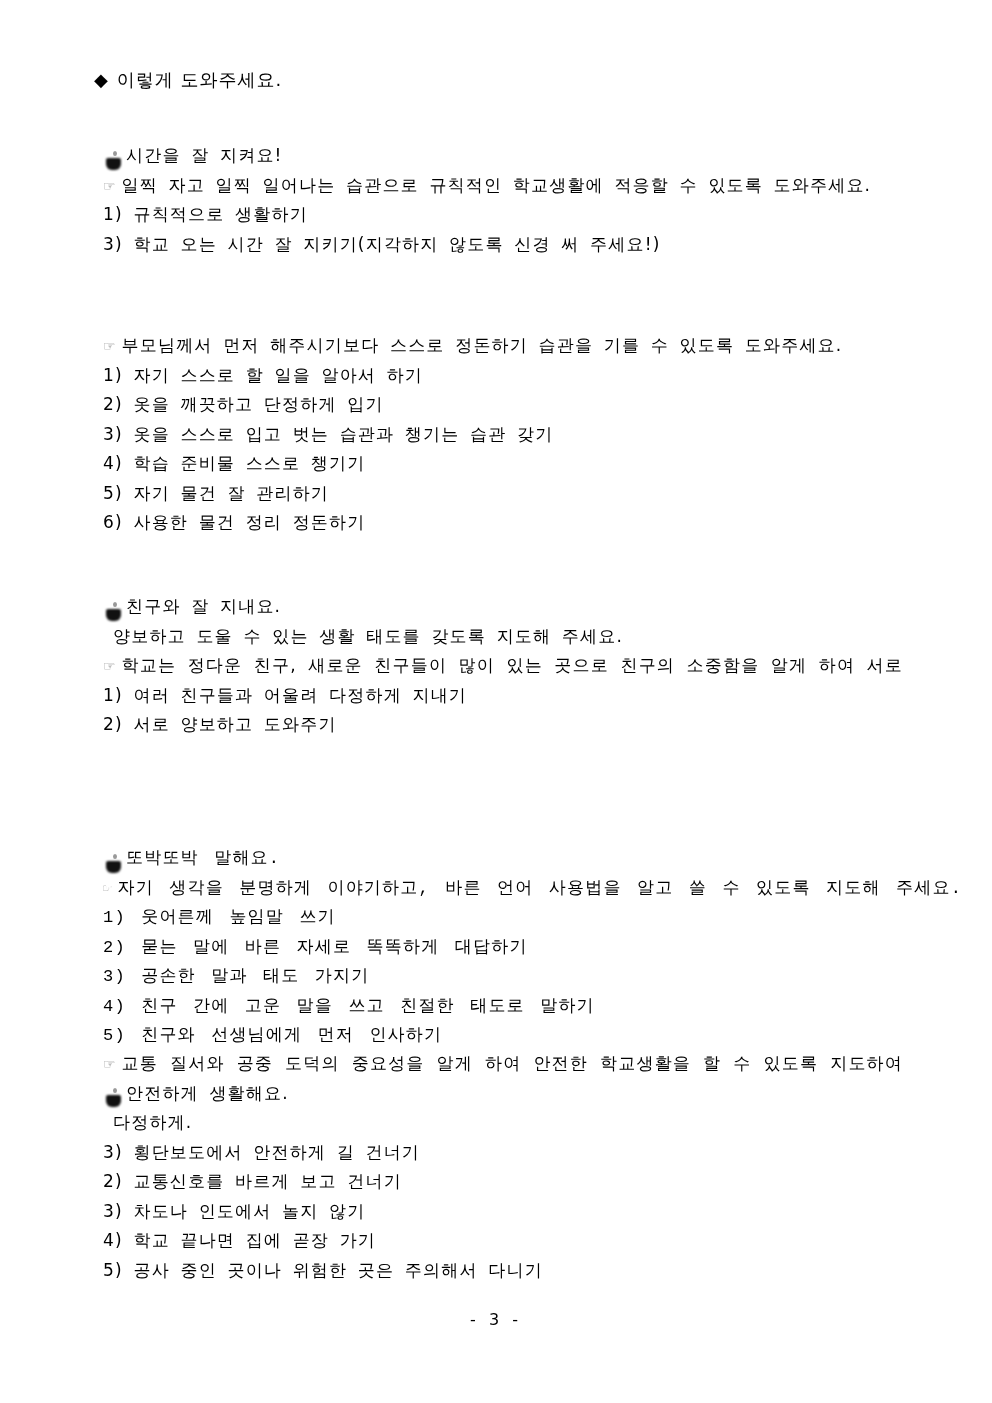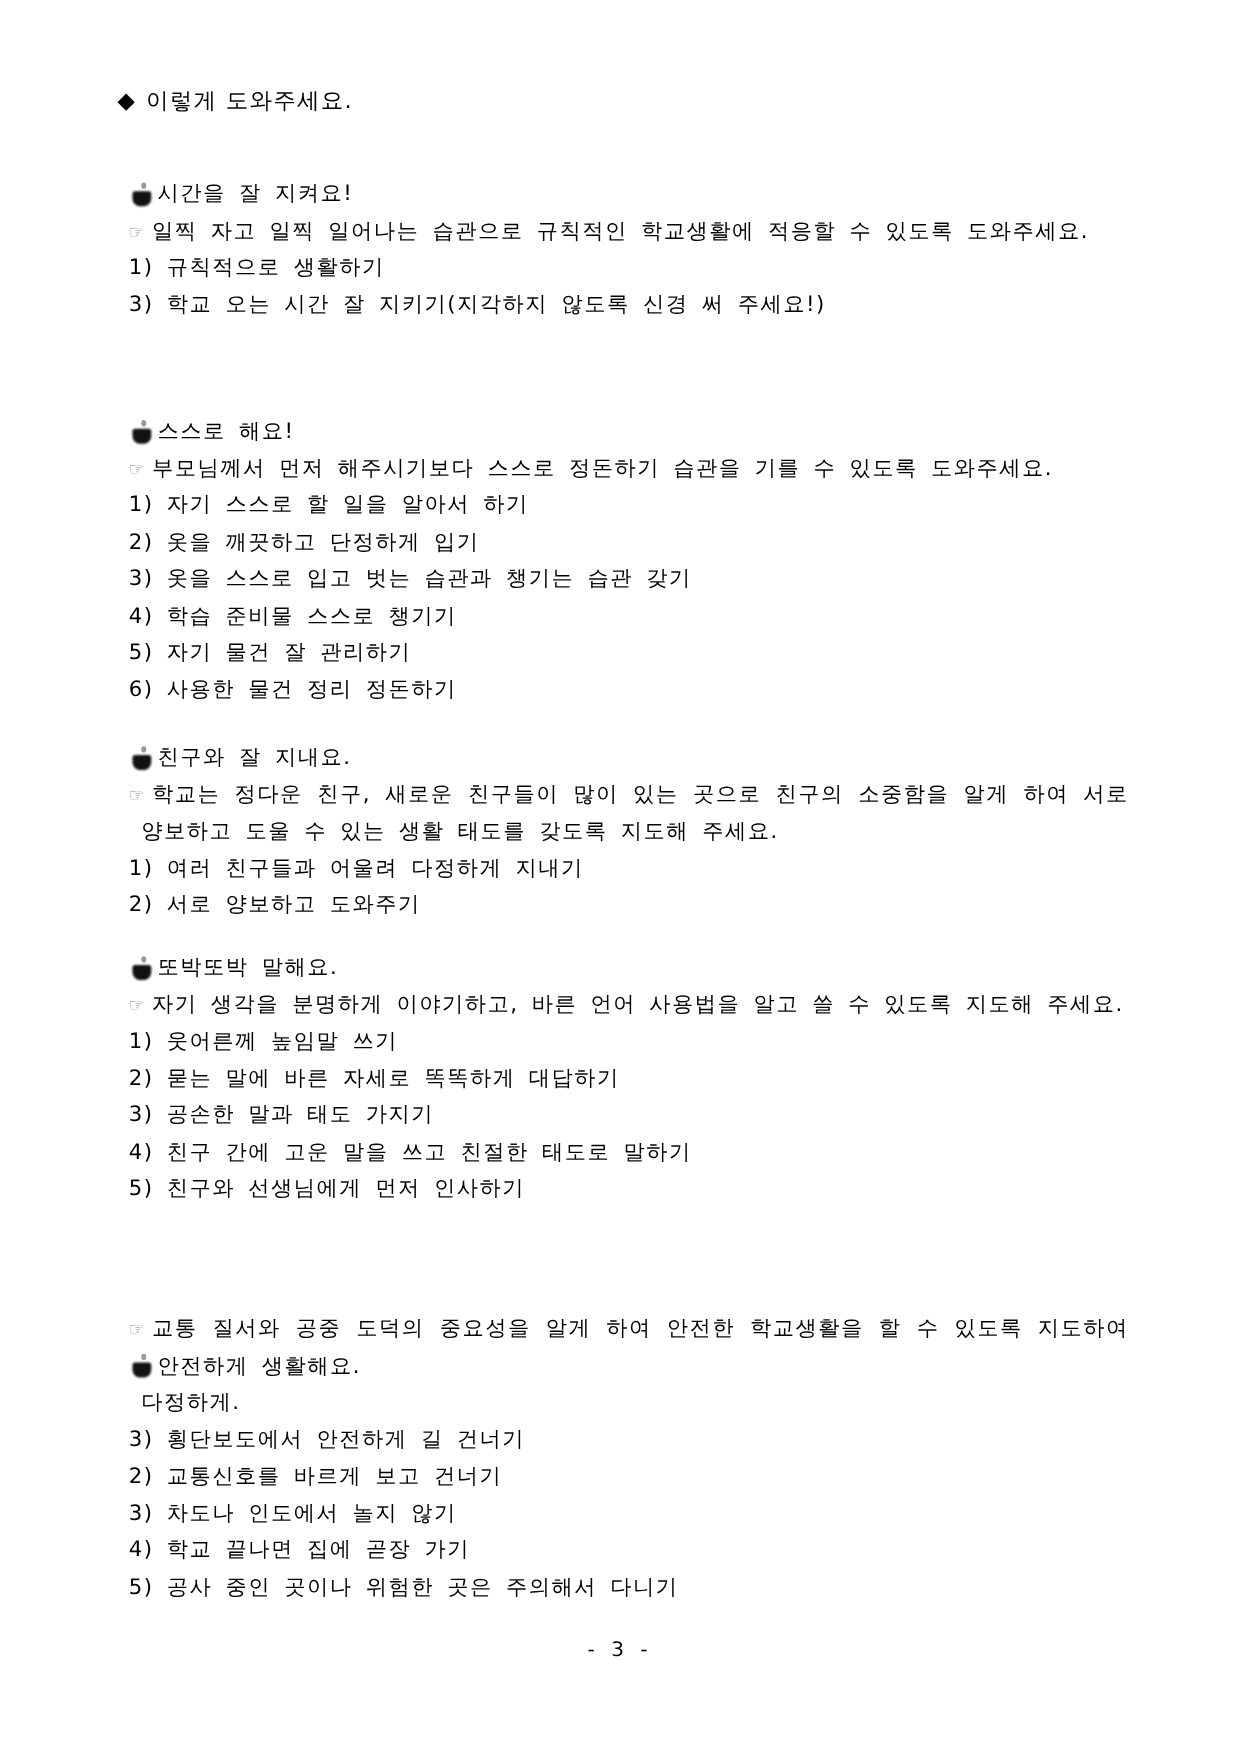--- a/index.html
+++ b/index.html
@@ -40,21 +40,21 @@
   }
   .line {
     height: 29.5px;
     line-height: 29.5px;
     white-space: nowrap;
     letter-spacing: 1.2px;
     word-spacing: 4px;
   }
   .title-line {
     display: flex;
-    align-items: center;
+    align-items: flex-end;
   }
   .cup-icon {
     display: inline-block;
     position: relative;
     width: 20px;
     height: 20px;
     margin-right: 3px;
     flex: 0 0 auto;
   }
   .cup-icon .steam {
@@ -115,55 +115,48 @@
       <span>시간을 잘 지켜요!</span>
     </div>
     <div class="line">
       <span class="hand-icon">☞</span><span>일찍 자고 일찍 일어나는 습관으로 규칙적인 학교생활에 적응할 수 있도록 도와주세요.</span>
     </div>
     <div class="line">1) 규칙적으로 생활하기</div>
     <div class="line">3) 학교 오는 시간 잘 지키기(지각하지 않도록 신경 써 주세요!)</div>
   </div>
 
   <div class="section" style="top:331px;">
-    <div class="line title-line">
-      <span class="cup-icon">
-          <span class="steam"></span>
-          <span class="body"></span>
-        </span>
-      <span>스스로 해요!</span>
-    </div>
     <div class="line">
       <span class="hand-icon">☞</span><span>부모님께서 먼저 해주시기보다 스스로 정돈하기 습관을 기를 수 있도록 도와주세요.</span>
     </div>
     <div class="line">1) 자기 스스로 할 일을 알아서 하기</div>
     <div class="line">2) 옷을 깨끗하고 단정하게 입기</div>
     <div class="line">3) 옷을 스스로 입고 벗는 습관과 챙기는 습관 갖기</div>
     <div class="line">4) 학습 준비물 스스로 챙기기</div>
     <div class="line">5) 자기 물건 잘 관리하기</div>
     <div class="line">6) 사용한 물건 정리 정돈하기</div>
   </div>
 
   <div class="section" style="top:592px;">
     <div class="line title-line">
       <span class="cup-icon">
           <span class="steam"></span>
           <span class="body"></span>
         </span>
       <span>친구와 잘 지내요.</span>
     </div>
+    <div class="line cont">양보하고 도울 수 있는 생활 태도를 갖도록 지도해 주세요.</div>
     <div class="line justify">
       <span class="hand-icon">☞</span><span>학교는 정다운 친구, 새로운 친구들이 많이 있는 곳으로 친구의 소중함을 알게 하여 서로</span>
     </div>
-    <div class="line cont">양보하고 도울 수 있는 생활 태도를 갖도록 지도해 주세요.</div>
     <div class="line">1) 여러 친구들과 어울려 다정하게 지내기</div>
     <div class="line">2) 서로 양보하고 도와주기</div>
   </div>
 
-  <div class="section" style="top:760px;">
+  <div class="section" style="top:844px;font-family:Liberation Mono, monospace;">
     <div class="line title-line">
       <span class="cup-icon">
           <span class="steam"></span>
           <span class="body"></span>
         </span>
       <span>또박또박 말해요.</span>
     </div>
     <div class="line">
       <span class="hand-icon">☞</span><span>자기 생각을 분명하게 이야기하고, 바른 언어 사용법을 알고 쓸 수 있도록 지도해 주세요.</span>
     </div>

